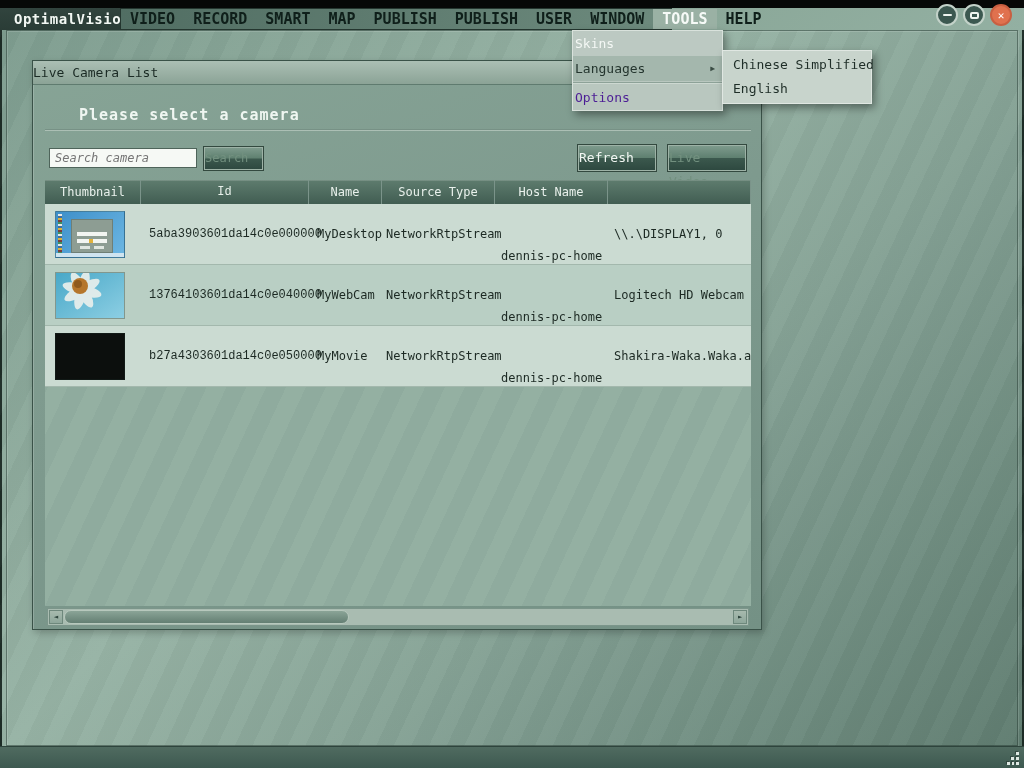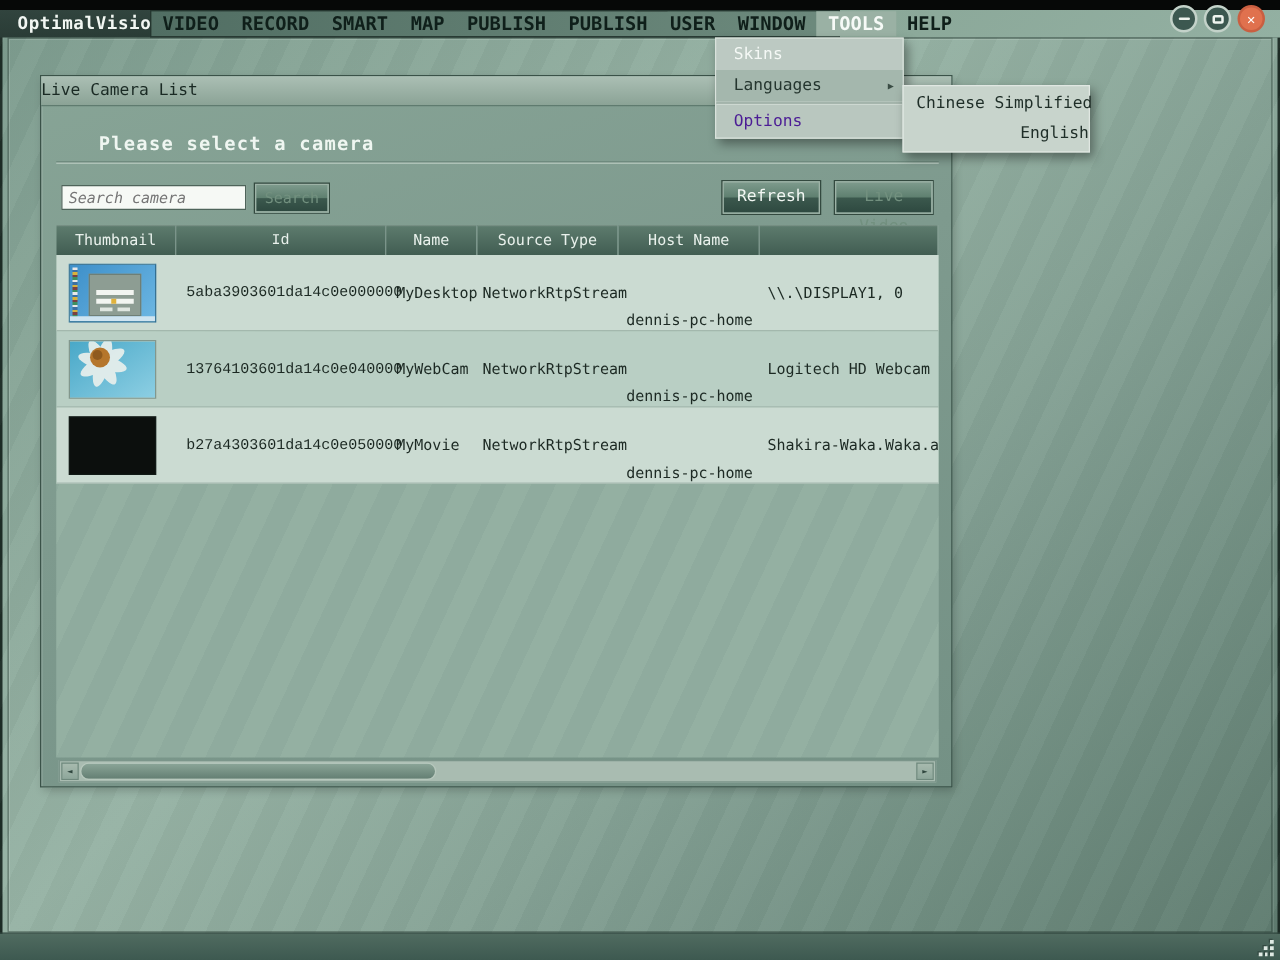--- a/index.html
+++ b/index.html
@@ -27,37 +27,37 @@
   .menu-item.selected{background:#9ab1a4;color:#f6faf7;}
   .win-controls{position:absolute;right:12px;top:4px;display:flex;gap:5px;}
   .ctl{width:22px;height:22px;border-radius:50%;display:flex;align-items:center;justify-content:center;}
   .ctl-min,.ctl-max{background:#3c5850;border:2px solid #c3d2c9;color:#eef4ef;}
   .ctl-min span{display:block;width:9px;height:2px;background:#eef4ef;border-radius:1px;}
   .ctl-max span{display:block;width:9px;height:7px;border:2px solid #eef4ef;border-radius:2px;}
   .ctl-close{background:#e0714e;border:2px solid #c95f41;color:#fff;font-size:11px;font-weight:bold;line-height:1;}
 
   
   .dropdown{position:absolute;left:572px;top:30px;width:151px;background:#b9c7bf;border:1px solid #d9e2dc;box-shadow:3px 4px 8px rgba(0,0,0,.38);z-index:50;}
-  .dd-item{height:25px;line-height:25px;padding-left:14px;font-size:13px;color:#25362f;position:relative;white-space:nowrap;}
+  .dd-item{height:25px;line-height:25px;padding-left:2px;font-size:13px;color:#25362f;position:relative;white-space:nowrap;}
   .dd-item.skins{color:#f4f8f5;background:rgba(255,255,255,.05);}
   .dd-item.langs{background:#a4b7ad;}
   .dd-item.disabled{color:#4c1d95;}
   .dd-sep{height:2px;border-top:1px solid #8da298;border-bottom:1px solid #cdd8d1;margin:1px 0;}
   .dd-arrow{position:absolute;right:7px;top:0;font-size:8px;color:#3a4c44;line-height:25px;}
-  .submenu{position:absolute;left:722px;top:68px;width:150px;background:#c8d4cc;border:1px solid #e0e7e2;box-shadow:3px 4px 8px rgba(0,0,0,.38);z-index:51;padding:2px 0;text-align:right;}
+  .submenu{position:absolute;left:722px;top:50px;width:150px;background:#c8d4cc;border:1px solid #e0e7e2;box-shadow:3px 4px 8px rgba(0,0,0,.38);z-index:51;padding:2px 0;}
   .sm-item{height:24px;line-height:24px;padding-left:10px;font-size:13px;color:#1f2e28;white-space:nowrap;}
 
   
   .camera-window{position:absolute;left:32px;top:60px;width:730px;height:570px;border:1px solid #3a5248;background:linear-gradient(160deg,#87a496 0%,#7e9a8e 45%,#749185 100%);box-shadow:inset 1px 1px 0 rgba(255,255,255,.18), 2px 3px 7px rgba(0,0,0,.22);z-index:10;}
   .win-titlebar{position:absolute;left:0;top:0;right:0;height:24px;background:linear-gradient(180deg,#abbfb4,#8ba396);border-bottom:1px solid #5f7b6f;color:#1a2a24;font-size:13px;line-height:24px;}
   .win-prompt{position:absolute;left:46px;top:45px;font-size:15px;font-weight:bold;color:#eff6f1;letter-spacing:1px;}
   .win-sep{position:absolute;left:12px;top:68px;width:706px;height:2px;background:linear-gradient(180deg,#5d7a6e,#c6d6cc);}
 
   .search-input{position:absolute;left:16px;top:87px;width:148px;height:20px;background:#f6f9f5;border:1px solid #4e645a;font-family:inherit;font-size:12px;font-style:italic;color:#6b7d76;padding:0 5px;outline:none;}
-  .btn{position:absolute;height:26px;text-align:center;font-family:inherit;font-size:13px;color:#f2f7f3;background:linear-gradient(180deg,#7d9a8c 0%,#5f8070 48%,#3b584d 52%,#2e4940 100%);border:1px solid #9db2a6;box-shadow:0 0 0 1px #33493f;line-height:24px;}
+  .btn{position:absolute;height:26px;text-align:left;font-family:inherit;font-size:13px;color:#f2f7f3;background:linear-gradient(180deg,#7d9a8c 0%,#5f8070 48%,#3b584d 52%,#2e4940 100%);border:1px solid #9db2a6;box-shadow:0 0 0 1px #33493f;line-height:24px;}
   .btn.disabled{color:#72907f;}
   .btn-search{left:171px;top:86px;width:59px;height:23px;font-size:12px;line-height:21px;}
   .btn-refresh{left:545px;top:84px;width:78px;}
   .btn-live{left:635px;top:84px;width:78px;}
 
   
   .table{position:absolute;left:12px;top:119px;width:706px;height:426px;border:1px solid #49615б;border-color:#496157;background:repeating-linear-gradient(115deg,#8fab9e 0 18px,#94b0a2 18px 36px);overflow:hidden;}
   .t-header{display:flex;height:24px;}
   .t-hcell{height:24px;line-height:24px;background:linear-gradient(180deg,#5e7c6e,#415d52);color:#e9f1ec;font-size:12px;text-align:center;border-right:1px solid #7b948a;box-shadow:inset 0 1px 0 rgba(255,255,255,.15);white-space:nowrap;overflow:hidden;}
   .t-row{display:flex;height:61px;align-items:center;border-bottom:1px solid #a3b8ad;font-size:12px;color:#1c2923;}

